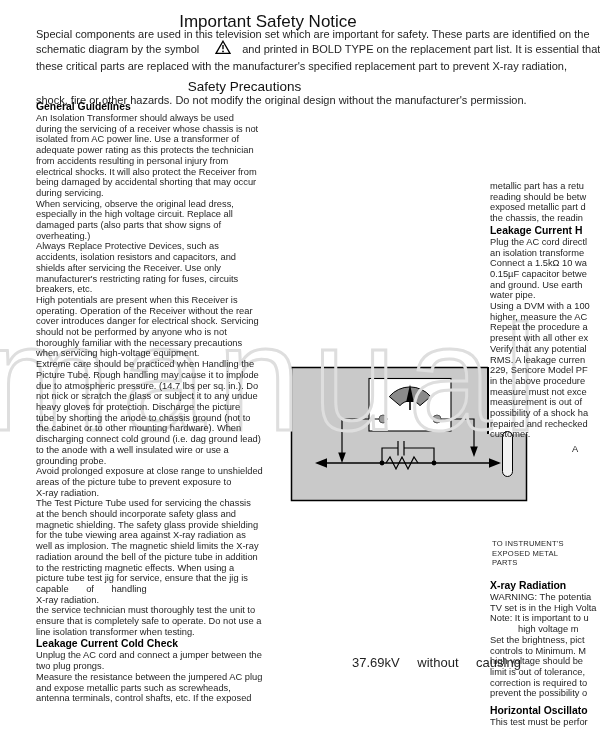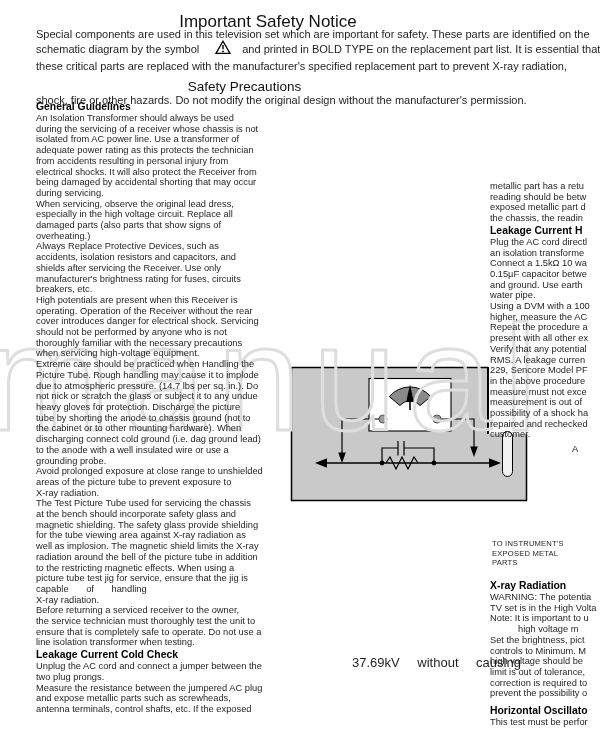--- a/index.html
+++ b/index.html
@@ -73,21 +73,21 @@
     <div class="blk blk-l">electrical shocks. It will also protect the Receiver from</div>
     <div class="blk blk-l">being damaged by accidental shorting that may occur</div>
     <div class="blk blk-l">during servicing.</div>
     <div class="blk blk-l">When servicing, observe the original lead dress,</div>
     <div class="blk blk-l">especially in the high voltage circuit. Replace all</div>
     <div class="blk blk-l">damaged parts (also parts that show signs of</div>
     <div class="blk blk-l">overheating.)</div>
     <div class="blk blk-l">Always Replace Protective Devices, such as</div>
     <div class="blk blk-l">accidents, isolation resistors and capacitors, and</div>
     <div class="blk blk-l">shields after servicing the Receiver. Use only</div>
-    <div class="blk blk-l">manufacturer's brightness rating for fuses, circuits</div>
+    <div class="blk blk-l">manufacturer's restricting rating for fuses, circuits</div>
     <div class="blk blk-l">breakers, etc.</div>
     <div class="blk blk-l">High potentials are present when this Receiver is</div>
     <div class="blk blk-l">operating. Operation of the Receiver without the rear</div>
     <div class="blk blk-l">cover introduces danger for electrical shock. Servicing</div>
     <div class="blk blk-l">should not be performed by anyone who is not</div>
     <div class="blk blk-l">thoroughly familiar with the necessary precautions</div>
     <div class="blk blk-l">when servicing high-voltage equipment.</div>
     <div class="blk blk-l">Extreme care should be practiced when Handling the</div>
     <div class="blk blk-l">Picture Tube. Rough handling may cause it to implode</div>
     <div class="blk blk-l">due to atmospheric pressure. (14.7 lbs per sq. in.). Do</div>
@@ -104,21 +104,20 @@
     <div class="blk blk-l">The Test Picture Tube used for servicing the chassis</div>
     <div class="blk blk-l">at the bench should incorporate safety glass and</div>
     <div class="blk blk-l">magnetic shielding. The safety glass provide shielding</div>
     <div class="blk blk-l">for the tube viewing area against X-ray radiation as</div>
     <div class="blk blk-l">well as implosion. The magnetic shield limits the X-ray</div>
     <div class="blk blk-l">radiation around the bell of the picture tube in addition</div>
     <div class="blk blk-l">to the restricting magnetic effects. When using a</div>
     <div class="blk blk-l">picture tube test jig for service, ensure that the jig is</div>
     <div class="blk blk-lw">capable of handling</div>
     <div class="blk blk-l">X-ray radiation.</div>
-    <div class="blk blk-l">Before returning a serviced receiver to the owner,</div>
     <div class="blk blk-l">the service technician must thoroughly test the unit to</div>
     <div class="blk blk-l">ensure that is completely safe to operate. Do not use a</div>
     <div class="blk blk-l">line isolation transformer when testing.</div>
     <div class="blk blk-h">Leakage Current Cold Check</div>
     <div class="blk blk-l">Unplug the AC cord and connect a jumper between the</div>
     <div class="blk blk-l">two plug prongs.</div>
     <div class="blk blk-l">Measure the resistance between the jumpered AC plug</div>
     <div class="blk blk-l">and expose metallic parts such as screwheads,</div>
     <div class="blk blk-l">antenna terminals, control shafts, etc. If the exposed</div>
   </div>

